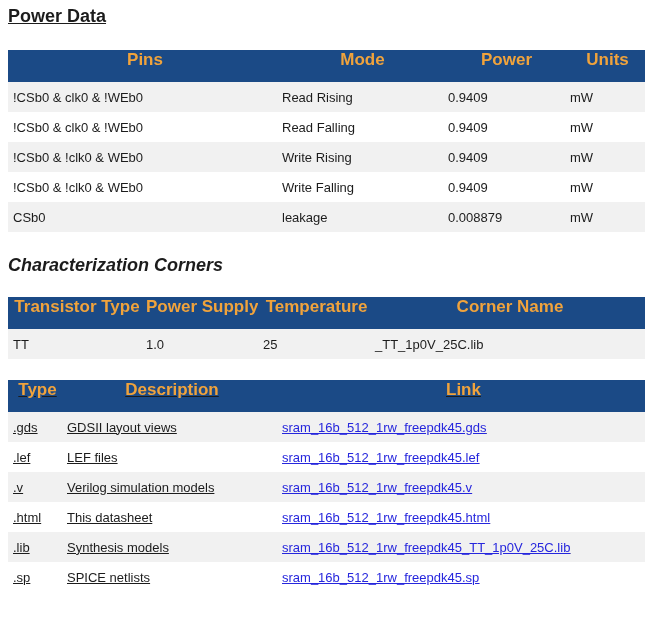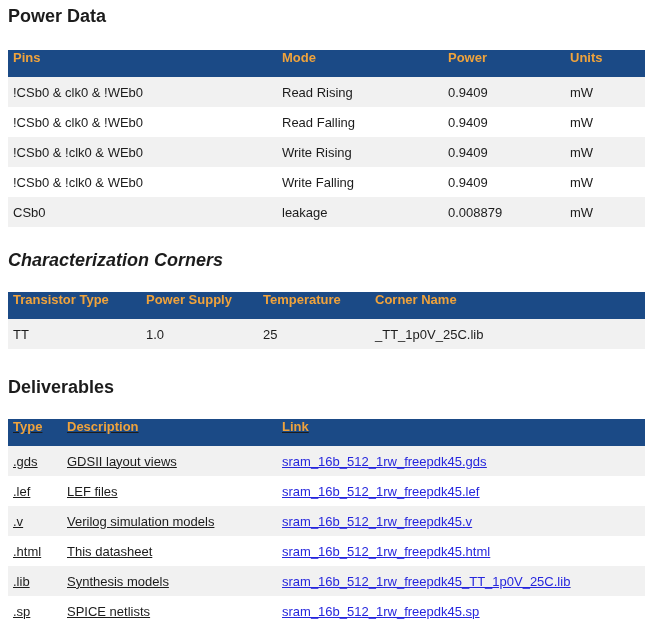--- a/index.html
+++ b/index.html
@@ -21,38 +21,38 @@
     overflow: hidden;
   }
   .page { padding: 0 15px 0 8px; }
   h2 {
     font-size: 18px;
     line-height: 22px;
     font-weight: bold;
     color: var(--text);
     margin: 0;
   }
-  #title-power    { margin-top: 5px;  }
+  #title-power    { margin-top: 5px; text-decoration: underline;  }
   #title-corners  { margin-top: 22px; font-style: italic; }
   #title-deliver  { margin-top: 27px; }
   table {
     border-collapse: collapse;
     table-layout: fixed;
     width: 637px;
     border: none;
   }
   #table-power    { margin-top: 23px; }
   #table-corners  { margin-top: 21px; }
   #table-deliver  { margin-top: 21px; text-decoration: underline; }
   thead th {
     background: var(--header_bg);
     color: var(--header_text);
-    font-size: 13px;
+    font-size: 17px;
     font-weight: bold;
-    text-align: left;
+    text-align: center;
     height: 27px;
     padding: 0 0 12px 5px;
     white-space: nowrap;
     overflow: hidden;
   }
   tbody td {
     height: 30px;
     padding: 0 0 0 5px;
     font-size: 13px;
     color: var(--text);
@@ -142,21 +142,20 @@
     <tbody>
       <tr>
         <td>TT</td>
         <td>1.0</td>
         <td>25</td>
         <td>_TT_1p0V_25C.lib</td>
       </tr>
     </tbody>
   </table>
 
-  <h2 id="title-deliver">Deliverables</h2>
 
   <table id="table-deliver">
     <colgroup>
       <col style="width:54px">
         <col style="width:215px">
         <col style="width:368px">
     </colgroup>
     <thead>
       <tr>
         <th>Type</th>

